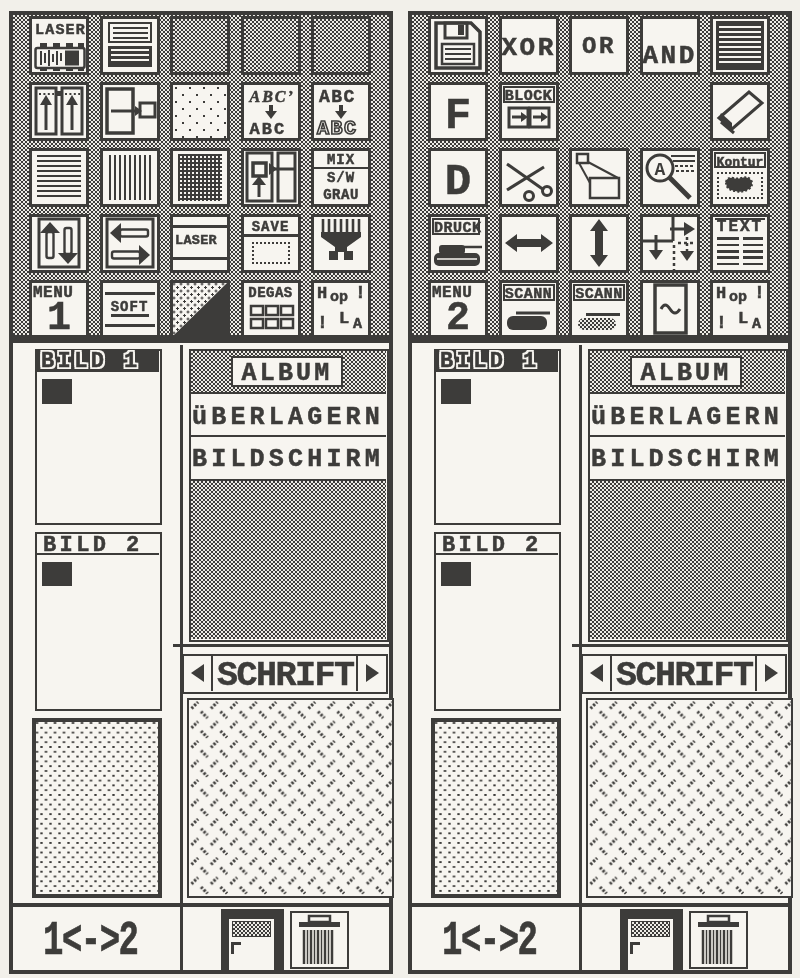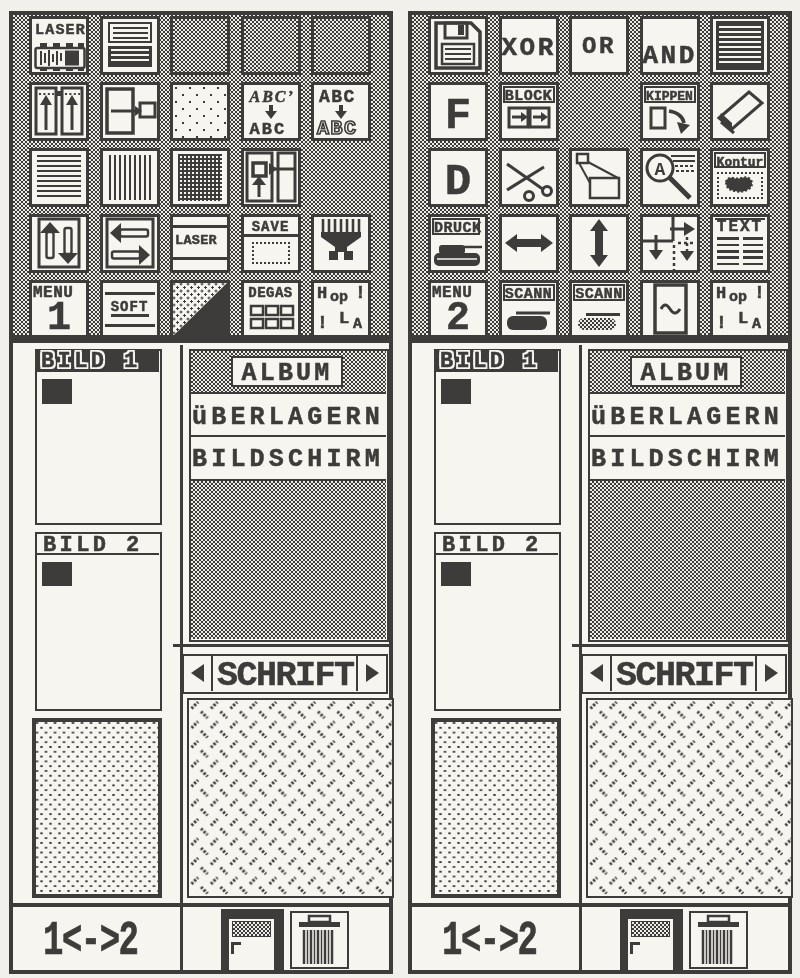--- a/index.html
+++ b/index.html
@@ -135,20 +135,26 @@
         <rect x="3" y="2" width="25" height="48" stroke-width="3"></rect>
         <rect x="34" y="2" width="17" height="48" stroke-width="3"></rect>
         <rect x="9" y="12" width="13" height="13" stroke-width="3.5" fill="#f7f5f0"></rect>
         <line x1="28" y1="18" x2="51" y2="18" stroke-width="3"></line>
         <path d="M33 18 L25 12 L25 24 Z" fill="#3d3c3a" stroke="none"></path>
         <line x1="15" y1="30" x2="15" y2="46" stroke-width="3"></line>
         <path d="M15 25 L22 34 L8 34 Z" fill="#3d3c3a" stroke="none"></path>
       </svg>
     </div>
 
+<div class="cell " style="left:298px;top:133px;">
+      <div class="ct" style="left:0;top:2px;width:54px;text-align:center;font-size:14px;letter-spacing:1px">MIX</div>
+      <div class="hl" style="left:0;top:16px;width:54px;height:2px"></div>
+      <div class="ct" style="left:0;top:20px;width:54px;text-align:center;font-size:14px;letter-spacing:1px">S/W</div>
+      <div class="ct" style="left:0;top:37px;width:54px;text-align:center;font-size:14px;letter-spacing:0.5px">GRAU</div>
+    </div>
 
 <div class="cell " style="left:16px;top:199px;">
       <svg width="54" height="53" viewBox="0 0 54 53" fill="none" stroke="#3d3c3a" stroke-width="3">
         <rect x="7" y="2" width="40" height="48" stroke-width="3"></rect>
         <path d="M18 5 L28 16 L8 16 Z" fill="#3d3c3a" stroke="none"></path>
         <rect x="14.5" y="15" width="7" height="26" stroke-width="2.4" rx="2"></rect>
         <path d="M36 47 L46 36 L26 36 Z" fill="#3d3c3a" stroke="none"></path>
         <rect x="32.5" y="11" width="7" height="26" stroke-width="2.4" rx="2"></rect>
       </svg>
     </div>
@@ -368,30 +374,20 @@
           <rect x="28" y="23" width="19" height="19" stroke-width="3"></rect>
           <line x1="10" y1="32" x2="20" y2="32" stroke-width="3"></line>
           <path d="M19 27 L26 32 L19 37 Z" fill="#3d3c3a" stroke="none"></path>
           <line x1="31" y1="32" x2="40" y2="32" stroke-width="3"></line>
           <path d="M39 27 L46 32 L39 37 Z" fill="#3d3c3a" stroke="none"></path>
         </svg>
       </div>
     </div>
 
 
-<div class="cell " style="left:227.5px;top:67px;">
-      <div class="lbl" style="left:1px;top:1px;width:52px;height:17px;font-size:13px;letter-spacing:0px;padding-top:2px">KIPPEN</div>
-      <div class="abs" style="left:0;top:0">
-        <svg width="54" height="53" viewBox="0 0 54 53" fill="none" stroke="#3d3c3a" stroke-width="3">
-          <rect x="8" y="23" width="14" height="20" stroke-width="3"></rect>
-          <path d="M26 26 Q39 28 41 38" stroke-width="3.6"></path>
-          <path d="M34 37 L47 40 L38 49 Z" fill="#3d3c3a" stroke="none"></path>
-        </svg>
-      </div>
-    </div>
 
 <div class="cell " style="left:298px;top:67px;">
       <svg width="54" height="53" viewBox="0 0 54 53" fill="none" stroke="#3d3c3a" stroke-width="3">
         <path d="M6 33 L36 7 L49 18 L19 44 Z" stroke-width="3" fill="#f7f5f0"></path>
         <path d="M6 33 L19 44 L19 38 L8 28 Z" fill="#3d3c3a" stroke="none"></path>
         <line x1="8" y1="37" x2="21" y2="48" stroke-width="3"></line>
       </svg>
     </div>
 
 <div class="cell " style="left:16px;top:133px;">

